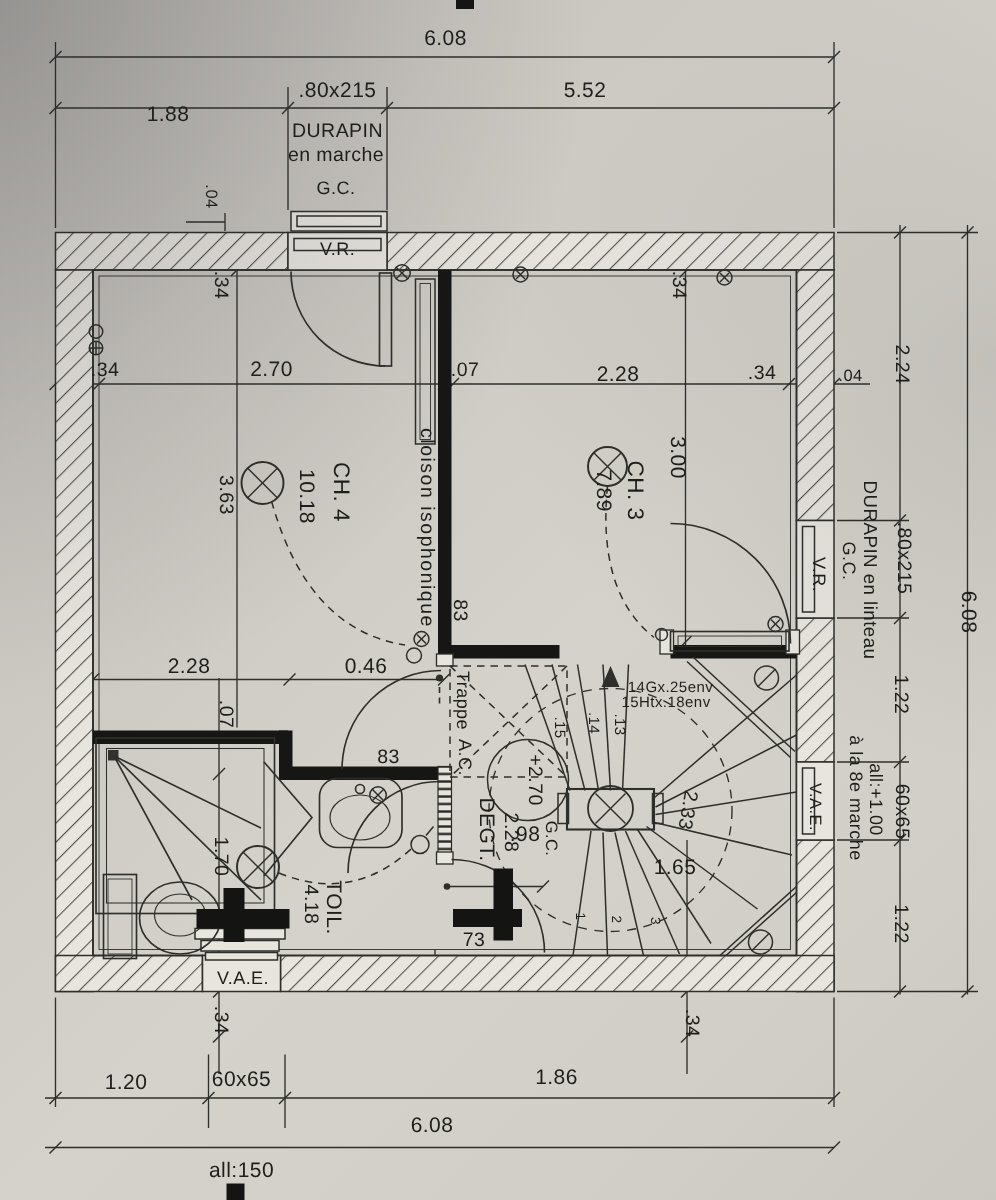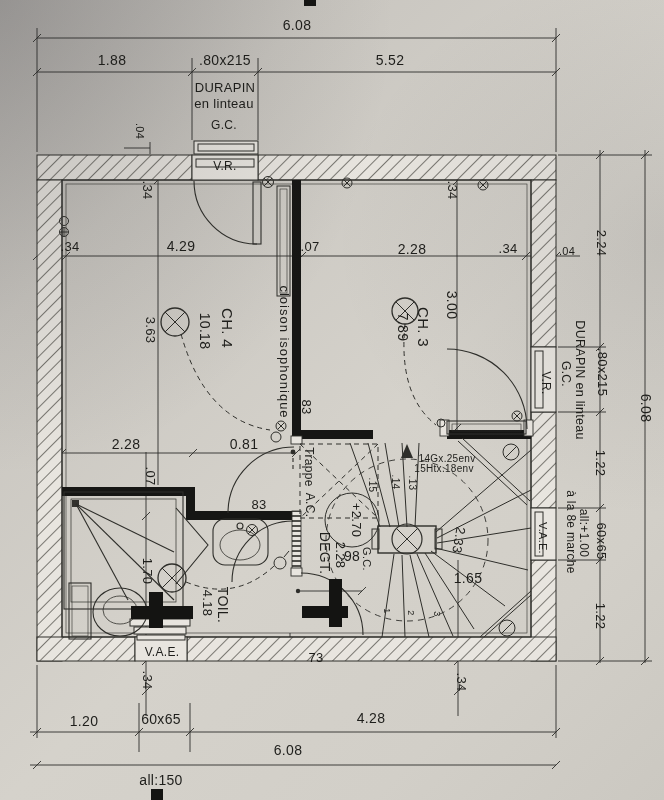--- a/index.html
+++ b/index.html
@@ -309,66 +309,66 @@
         <rect x="151" y="789" width="12" height="11"></rect>
         <rect x="304" y="0" width="12" height="6"></rect>
       </g>
     </g>
   </svg>
 
   <div class="shade1"></div>
     <div class="shade2"></div>
 
   <div class="lbl f14" style="left:297px;top:25px">6.08</div>
-  <div class="lbl f14" style="left:112px;top:60px">1.88</div>
+  <div class="lbl f14" style="left:112px;top:76px">1.88</div>
   <div class="lbl f14" style="left:225px;top:60px">.80x215</div>
   <div class="lbl f14" style="left:390px;top:60px">5.52</div>
   <div class="lbl" style="left:225px;top:88px">DURAPIN</div>
-  <div class="lbl" style="left:224px;top:104px">en linteau</div>
+  <div class="lbl" style="left:224px;top:104px">en marche</div>
   <div class="lbl f12" style="left:224px;top:126px">G.C.</div>
   <div class="lbl f12" style="left:225px;top:167px">V.R.</div>
   <div class="lbl rot f11" style="left:140px;top:131px">.04</div>
 
   <div class="lbl" style="left:70px;top:247px">.34</div>
-  <div class="lbl f14" style="left:181px;top:246px">4.29</div>
+  <div class="lbl f14" style="left:181px;top:246px">2.70</div>
   <div class="lbl" style="left:310px;top:247px">.07</div>
   <div class="lbl f14" style="left:412px;top:249px">2.28</div>
   <div class="lbl" style="left:508px;top:249px">.34</div>
   <div class="lbl f11" style="left:567px;top:251px">.04</div>
 
   <div class="lbl rot" style="left:147px;top:190px">.34</div>
   <div class="lbl rot" style="left:150px;top:330px">3.63</div>
   <div class="lbl rot f15" style="left:227px;top:328px">CH. 4</div>
   <div class="lbl rot f14" style="left:205px;top:331px">10.18</div>
   <div class="lbl rot" style="left:284px;top:352px;letter-spacing:1px">cloison isophonique</div>
 
   <div class="lbl rot" style="left:452px;top:190px">.34</div>
   <div class="lbl rot f14" style="left:452px;top:305px">3.00</div>
   <div class="lbl rot f15" style="left:423px;top:327px">CH. 3</div>
   <div class="lbl rot f14" style="left:403px;top:327px">7.89</div>
 
   <div class="lbl f14" style="left:126px;top:444px">2.28</div>
-  <div class="lbl f14" style="left:244px;top:444px">0.81</div>
+  <div class="lbl f14" style="left:244px;top:444px">0.46</div>
   <div class="lbl rot" style="left:150px;top:476px">.07</div>
   <div class="lbl rot" style="left:306px;top:407px">83</div>
   <div class="lbl" style="left:259px;top:505px">83</div>
   <div class="lbl rot f12" style="left:308px;top:467px">Trappe</div>
   <div class="lbl rot f12" style="left:309px;top:505px">A.C.</div>
 
   <div class="lbl f10" style="left:447px;top:459px">14Gx.25env</div>
   <div class="lbl f10" style="left:444px;top:469px">15Htx.18env</div>
   <div class="lbl rot f10" style="left:372px;top:485px">.15</div>
   <div class="lbl rot f10" style="left:395px;top:482px">.14</div>
   <div class="lbl rot f10" style="left:412px;top:483px">.13</div>
   <div class="lbl rot" style="left:356px;top:520px">+2.70</div>
   <div class="lbl rot f11" style="left:367px;top:559px">G.C.</div>
   <div class="lbl r100" style="left:458px;top:540px">2.33</div>
-  <div class="lbl f14" style="left:468px;top:578px">1.65</div>
+  <div class="lbl f14" style="left:450px;top:578px">1.65</div>
   <div class="lbl f14" style="left:350px;top:556px">.98</div>
-  <div class="lbl" style="left:316px;top:658px">73</div>
+  <div class="lbl" style="left:316px;top:627px">73</div>
   <div class="lbl rot f9" style="left:387px;top:611px">1</div>
   <div class="lbl rot f9" style="left:411px;top:613px">2</div>
   <div class="lbl rot f9" style="left:437px;top:614px">3</div>
 
   <div class="lbl rot f14" style="left:325px;top:553px">DEGT.</div>
   <div class="lbl rot" style="left:340px;top:555px">2.28</div>
   <div class="lbl rot f14" style="left:223px;top:605px">TOIL.</div>
   <div class="lbl rot" style="left:207px;top:603px">4.18</div>
   <div class="lbl rot" style="left:147px;top:571px">1.70</div>
 
@@ -384,15 +384,15 @@
   <div class="lbl rot f12" style="left:570px;top:532px">à la 8e marche</div>
   <div class="lbl rot f12" style="left:583px;top:533px">all:+1.00</div>
   <div class="lbl rot f11" style="left:543px;top:538px">V.A.E.</div>
 
   <div class="lbl f12" style="left:162px;top:653px">V.A.E.</div>
   <div class="lbl rot" style="left:147px;top:680px">.34</div>
   <div class="lbl rot" style="left:461px;top:682px">.34</div>
   <div class="lbl f14" style="left:84px;top:721px">1.20</div>
   <div class="lbl f14" style="left:161px;top:719px">60x65</div>
   <div class="lbl f14" style="left:161px;top:780px">all:150</div>
-  <div class="lbl f14" style="left:371px;top:718px">4.28</div>
+  <div class="lbl f14" style="left:371px;top:718px">1.86</div>
   <div class="lbl f14" style="left:288px;top:750px">6.08</div>
 </div>
 
 </body></html>

